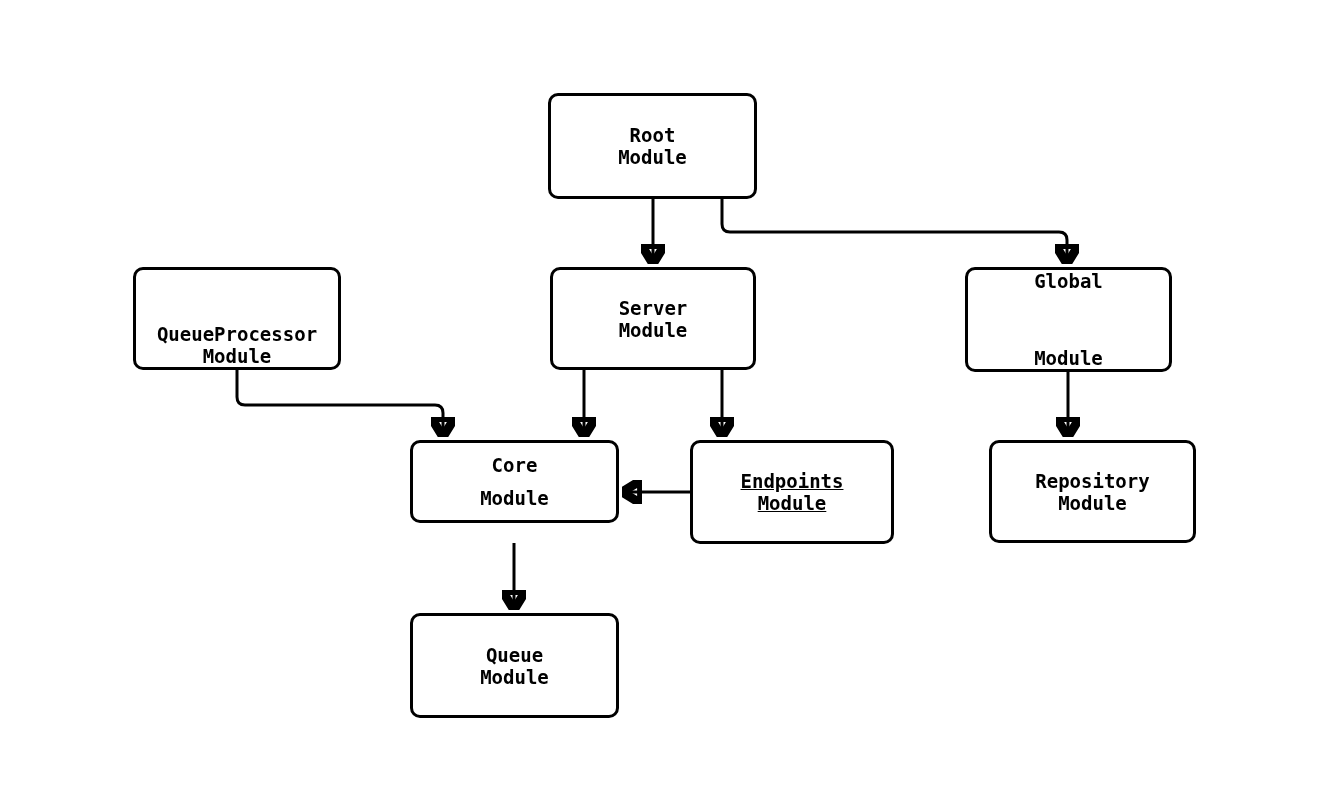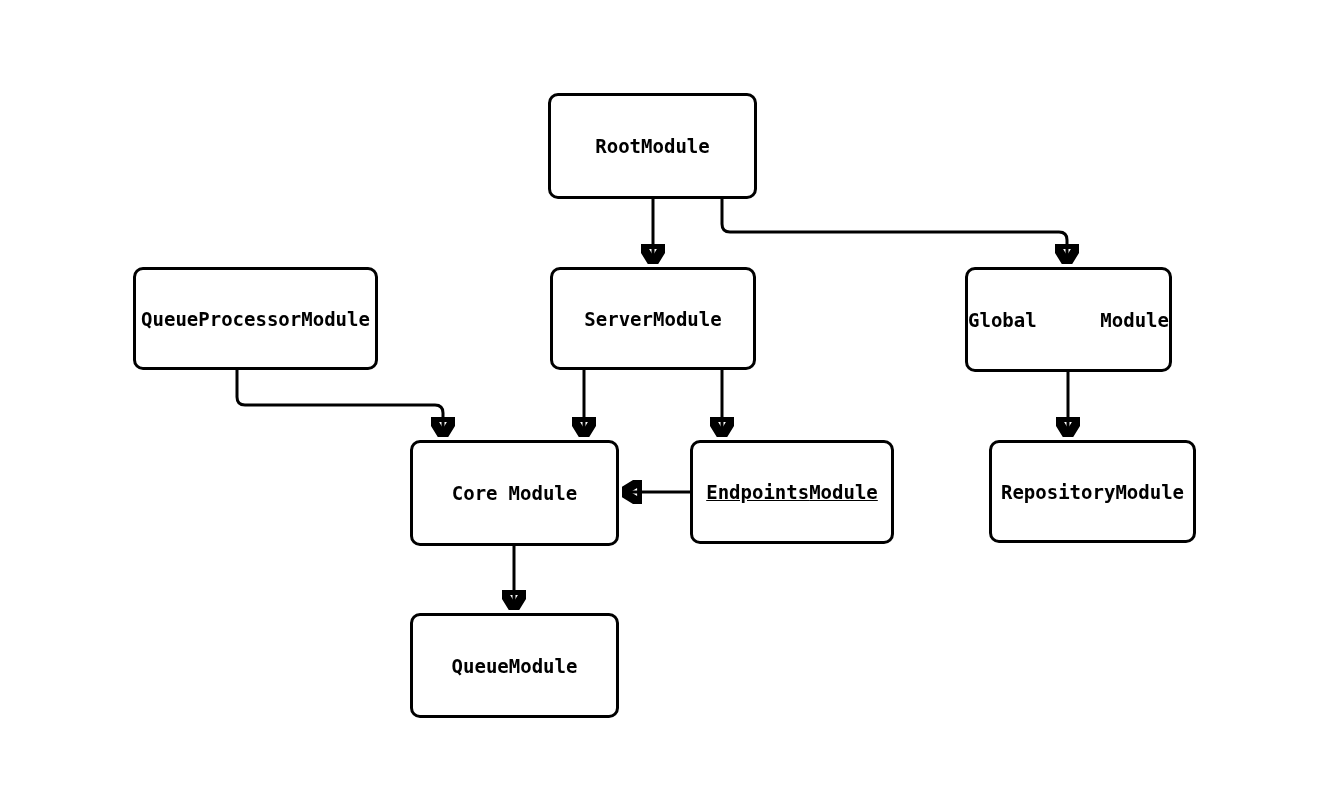--- a/index.html
+++ b/index.html
@@ -27,21 +27,21 @@
     stroke: #000000;
     stroke-width: 3;
   }
   .node {
     position: absolute;
     box-sizing: border-box;
     background: #ffffff;
     border: 3px solid #000000;
     border-radius: 10px;
     display: flex;
-    flex-direction: row;
+    flex-direction: column;
     align-items: center;
     justify-content: center;
     text-align: center;
     color: #000000;
     font-size: 19px;
     font-weight: bold;
     line-height: 22px;
     letter-spacing: 0px;
   }
   .node span { display: block; white-space: nowrap; }
@@ -65,36 +65,36 @@
     <path d="M690,492 H623" marker-end="url(#arrow)"></path>
     <path d="M1068,372 V436" marker-end="url(#arrow)"></path>
     <path d="M514,543 V609" marker-end="url(#arrow)"></path>
   </svg>
 
   <div class="node" style="left:548px; top:93px; width:209px; height:106px;">
     <span>Root</span>
     <span>Module</span>
   </div>
 
-  <div class="node" style="left:133px; top:267px; width:245px; height:103px;">
+  <div class="node" style="left:133px; top:267px; width:208px; height:103px;justify-content:flex-end;">
     <span>QueueProcessor</span>
     <span>Module</span>
   </div>
 
   <div class="node" style="left:550px; top:267px; width:206px; height:103px;justify-content:center;">
     <span>Server</span>
     <span>Module</span>
   </div>
 
   <div class="node" style="left:965px; top:267px; width:207px; height:105px;justify-content:space-between;">
     <span>Global</span>
     <span>Module</span>
   </div>
 
-  <div class="node" style="left:410px; top:440px; width:209px; height:106px;gap:11px;">
+  <div class="node" style="left:410px; top:440px; width:209px; height:83px;gap:11px;">
     <span>Core</span>
     <span>Module</span>
   </div>
 
   <div class="node" style="left:690px; top:440px; width:204px; height:104px;text-decoration:underline;">
     <span>Endpoints</span>
     <span>Module</span>
   </div>
 
   <div class="node" style="left:965px; top:440px; width:207px; height:103px;margin-left:24px;">

